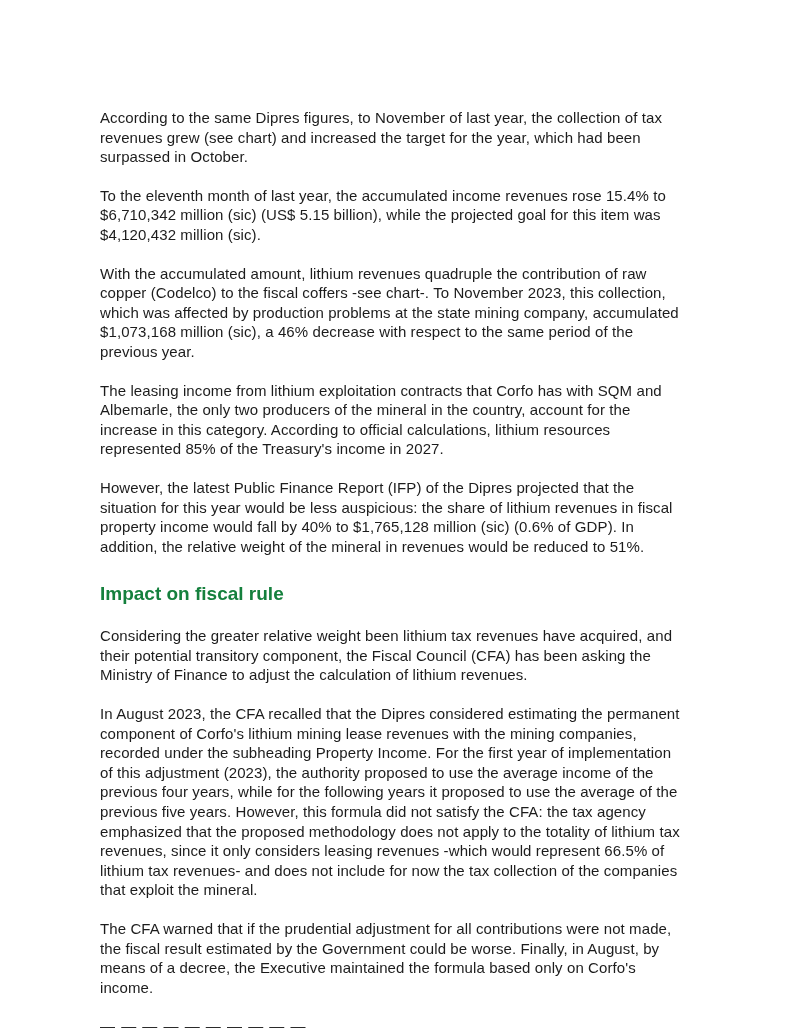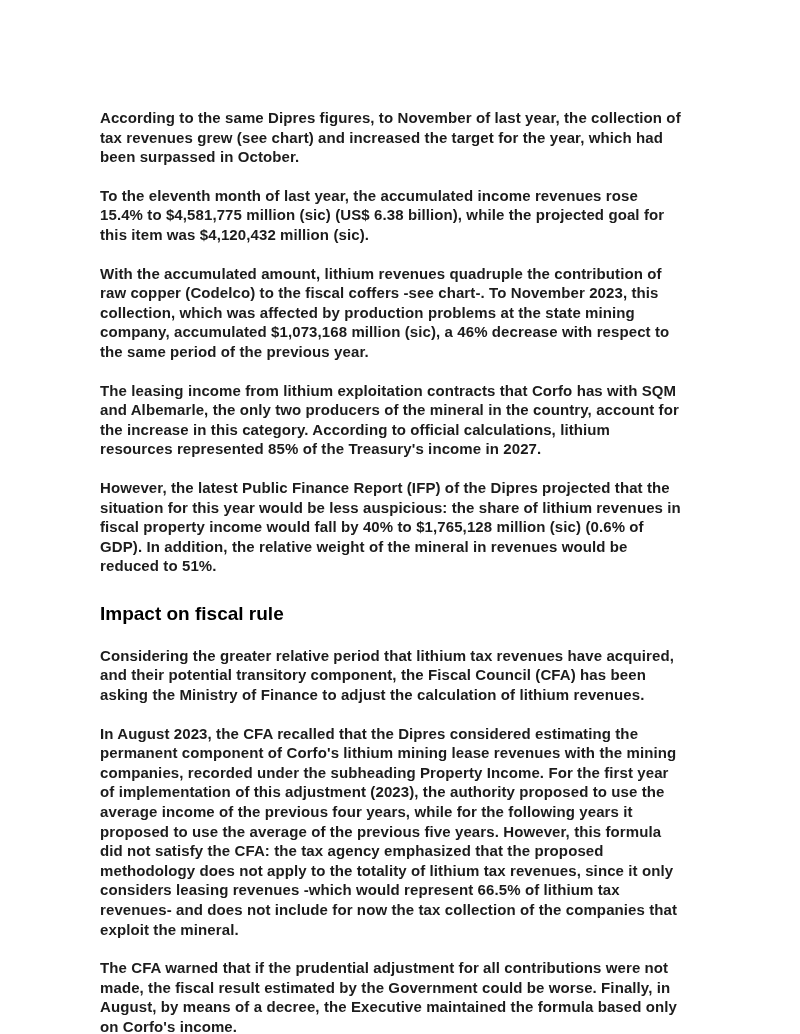--- a/index.html
+++ b/index.html
@@ -19,52 +19,51 @@
     width: 800px;
     height: 1034px;
     padding: 108px 100px 0 100px;
     background: #ffffff;
   }
   .article p {
     margin: 0 16px 19px 0;
     font-size: 15px;
     line-height: 19.6px;
     letter-spacing: 0.1px;
-    font-weight: bold;
   }
   .article h2 {
     font-size: 19px;
     line-height: 24px;
     font-weight: bold;
     margin: 26px 0 20px 0;
-    color: #000000;
+    color: #15803d;
   }
   .divider {
     margin-top: 10px;
     font-size: 15px;
     line-height: 19px;
     color: #2a2a2a;
     letter-spacing: 1px;
     white-space: nowrap;
   }
 </style>
 </head>
 <body>
 
 <div class="page">
   <div class="article">
 
     <p>According to the same Dipres figures, to November of last year, the collection of tax revenues grew (see chart) and increased the target for the year, which had been surpassed in October.</p>
-    <p>To the eleventh month of last year, the accumulated income revenues rose 15.4% to $4,581,775 million (sic) (US$ 6.38 billion), while the projected goal for this item was $4,120,432 million (sic).</p>
+    <p>To the eleventh month of last year, the accumulated income revenues rose 15.4% to $6,710,342 million (sic) (US$ 5.15 billion), while the projected goal for this item was $4,120,432 million (sic).</p>
     <p>With the accumulated amount, lithium revenues quadruple the contribution of raw copper (Codelco) to the fiscal coffers -see chart-. To November 2023, this collection, which was affected by production problems at the state mining company, accumulated $1,073,168 million (sic), a 46% decrease with respect to the same period of the previous year.</p>
     <p>The leasing income from lithium exploitation contracts that Corfo has with SQM and Albemarle, the only two producers of the mineral in the country, account for the increase in this category. According to official calculations, lithium resources represented 85% of the Treasury's income in 2027.</p>
     <p>However, the latest Public Finance Report (IFP) of the Dipres projected that the situation for this year would be less auspicious: the share of lithium revenues in fiscal property income would fall by 40% to $1,765,128 million (sic) (0.6% of GDP). In addition, the relative weight of the mineral in revenues would be reduced to 51%.</p>
 
     <h2>Impact on fiscal rule</h2>
 
-    <p>Considering the greater relative period that lithium tax revenues have acquired, and their potential transitory component, the Fiscal Council (CFA) has been asking the Ministry of Finance to adjust the calculation of lithium revenues.</p>
+    <p>Considering the greater relative weight been lithium tax revenues have acquired, and their potential transitory component, the Fiscal Council (CFA) has been asking the Ministry of Finance to adjust the calculation of lithium revenues.</p>
     <p>In August 2023, the CFA recalled that the Dipres considered estimating the permanent component of Corfo's lithium mining lease revenues with the mining companies, recorded under the subheading Property Income. For the first year of implementation of this adjustment (2023), the authority proposed to use the average income of the previous four years, while for the following years it proposed to use the average of the previous five years. However, this formula did not satisfy the CFA: the tax agency emphasized that the proposed methodology does not apply to the totality of lithium tax revenues, since it only considers leasing revenues -which would represent 66.5% of lithium tax revenues- and does not include for now the tax collection of the companies that exploit the mineral.</p>
     <p>The CFA warned that if the prudential adjustment for all contributions were not made, the fiscal result estimated by the Government could be worse. Finally, in August, by means of a decree, the Executive maintained the formula based only on Corfo's income.</p>
 
     <div class="divider">— — — — — — — — — —</div>
 
   </div>
 </div>
 
 </body></html>

